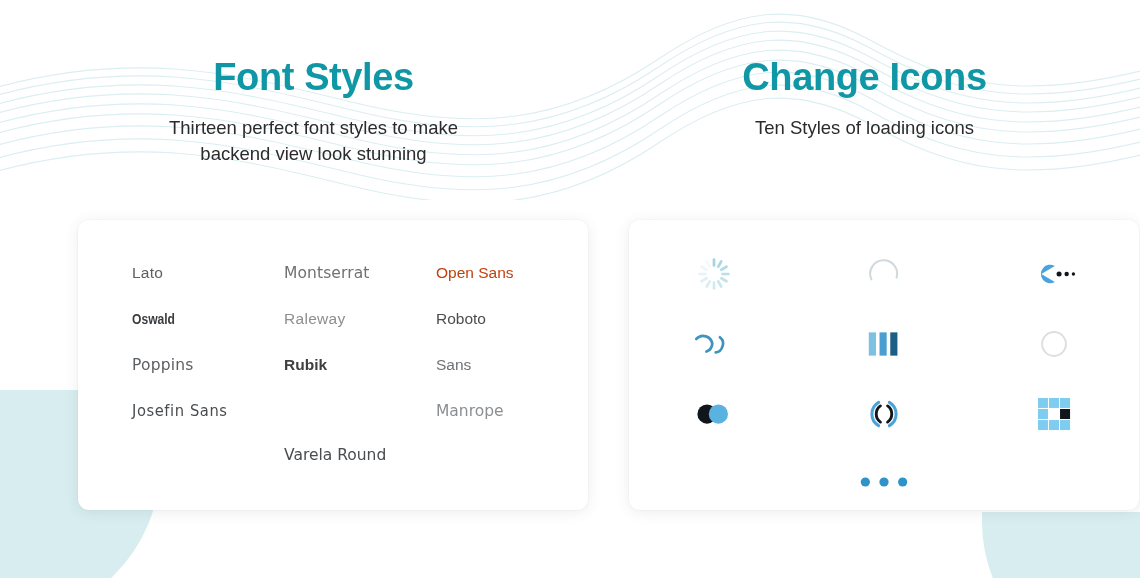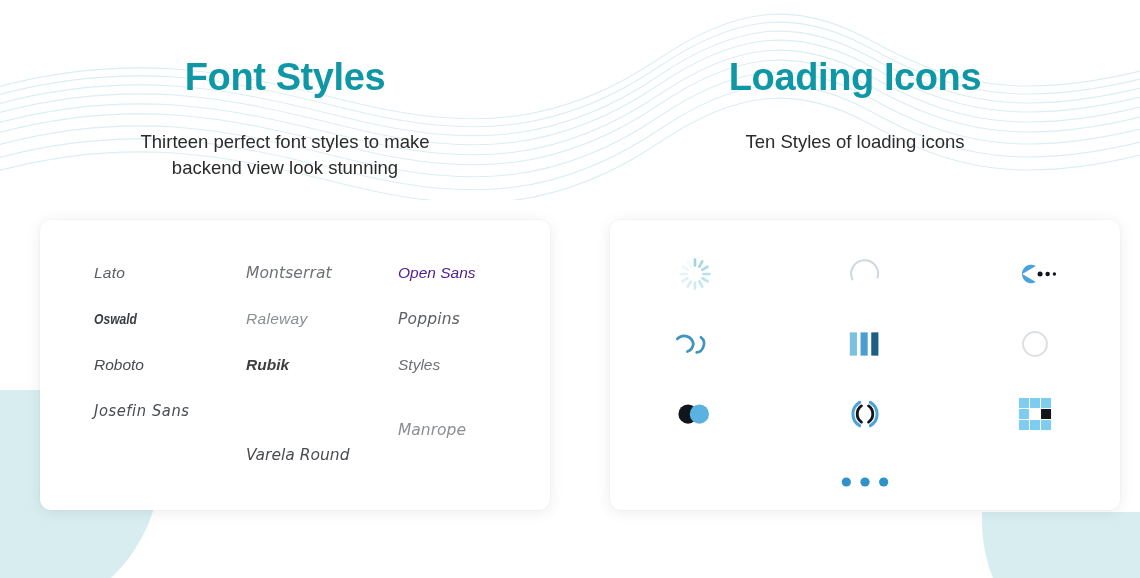--- a/index.html
+++ b/index.html
@@ -39,60 +39,60 @@
     width: 300px; height: 160px;
     border-radius: 0 0 150px 150px;
   }
 
   
   .columns {
     position: absolute;
     top: 0; left: 0;
     width: 1140px; height: 510px;
     display: flex;
+    padding-left: 38px;
   }
   .col {
     width: 570px;
     position: relative;
     display: flex;
     flex-direction: column;
     align-items: center;
   }
 
   .panel-title {
     margin-top: 58px;
     font-size: 38px;
     font-weight: bold;
     color: #0f97a5;
     letter-spacing: -0.4px;
     line-height: 1.05;
     position: relative;
     z-index: 3;
   }
   .panel-subtitle {
-    margin-top: 31px;
+    margin-top: 17px;
     font-size: 18.5px;
     line-height: 1.42;
     color: #2b2b2b;
     text-align: center;
     position: relative;
     z-index: 3;
     max-width: 430px;
   }
 
   .card {
     position: absolute;
     top: 220px;
     left: 40px;
     width: 510px;
     background: #ffffff;
     border-radius: 11px;
     box-shadow: 0 2px 14px rgba(60,70,80,0.10), 0 0 0 1px rgba(0,0,0,0.015);
     z-index: 2;
-    font-style: italic;
   }
   .card-fonts { height: 290px; }
   .card-loaders { height: 290px; }
 
   
   .font-grid {
     display: grid;
     grid-template-columns: 1fr 1fr 1fr;
     padding: 40px 0 0 54px;
     row-gap: 20px;
@@ -109,24 +109,24 @@
                  font-weight: bold; transform: scaleX(.78); transform-origin: left center;
                  color: #3a3d40; }
   .f-poppins   { font-family: "DejaVu Sans", sans-serif; letter-spacing: .2px; }
   .f-josefin   { font-family: "DejaVu Sans", sans-serif; letter-spacing: .6px;
                  transform: scaleX(.95); transform-origin: left center; color: #4a4d50; }
   .f-nunito    { font-family: "DejaVu Sans", sans-serif; letter-spacing: .1px; }
   .f-mont      { font-family: "DejaVu Sans", sans-serif; color: #6e7275; letter-spacing: .1px; }
   .f-raleway   { font-family: "Liberation Sans", sans-serif; color: #8b8f92; letter-spacing: .3px; }
   .f-rubik     { font-family: "Liberation Sans", sans-serif; font-weight: bold; color: #404040; }
   .f-varela    { font-family: "DejaVu Sans", sans-serif; color: #4a4d50; margin-top: 44px; }
-  .f-opensans  { font-family: "Liberation Sans", sans-serif; color: #4c1d95; }
+  .f-opensans  { font-family: "Liberation Sans", sans-serif; color: #c2410c; }
   .f-roboto    { font-family: "Liberation Sans", sans-serif; color: #4a4d50; }
   .f-inter     { font-family: "Liberation Sans", sans-serif; color: #6e7275; }
-  .f-manrope   { font-family: "DejaVu Sans", sans-serif; color: #8b8f92; margin-top: 19px; }
+  .f-manrope   { font-family: "DejaVu Sans", sans-serif; color: #8b8f92; }
 
   
   .loader-grid {
     display: grid;
     grid-template-columns: 1fr 1fr 1fr;
     padding: 28px 0 0 0;
     row-gap: 18px;
     justify-items: center;
     align-items: center;
   }
@@ -171,36 +171,36 @@
       </div>
 
       <div class="card card-fonts">
         <div class="font-grid">
           <div class="font-item f-lato">Lato</div>
           <div class="font-item f-mont">Montserrat</div>
           <div class="font-item f-opensans">Open Sans</div>
 
           <div class="font-item f-oswald">Oswald</div>
           <div class="font-item f-raleway">Raleway</div>
+          <div class="font-item f-roboto">Roboto</div>
+
           <div class="font-item f-poppins">Poppins</div>
-
-          <div class="font-item f-roboto">Roboto</div>
           <div class="font-item f-rubik">Rubik</div>
-          <div class="font-item f-inter">Styles</div>
+          <div class="font-item f-inter">Sans</div>
 
           <div class="font-item f-josefin">Josefin Sans</div>
           <div class="font-item f-varela">Varela Round</div>
           <div class="font-item f-manrope">Manrope</div>
 
         </div>
       </div>
     </div>
 
     <div class="col">
-      <div class="panel-title">Loading Icons</div>
+      <div class="panel-title">Change Icons</div>
       <div class="panel-subtitle">
         <div>Ten Styles of loading icons</div>
       </div>
 
       <div class="card card-loaders">
         <div class="loader-grid">
 
           <div class="loader-cell">
             <svg width="34" height="34" viewBox="0 0 40 40" aria-hidden="true">
               <g stroke="#9fd2df" stroke-width="3.2" stroke-linecap="round">

